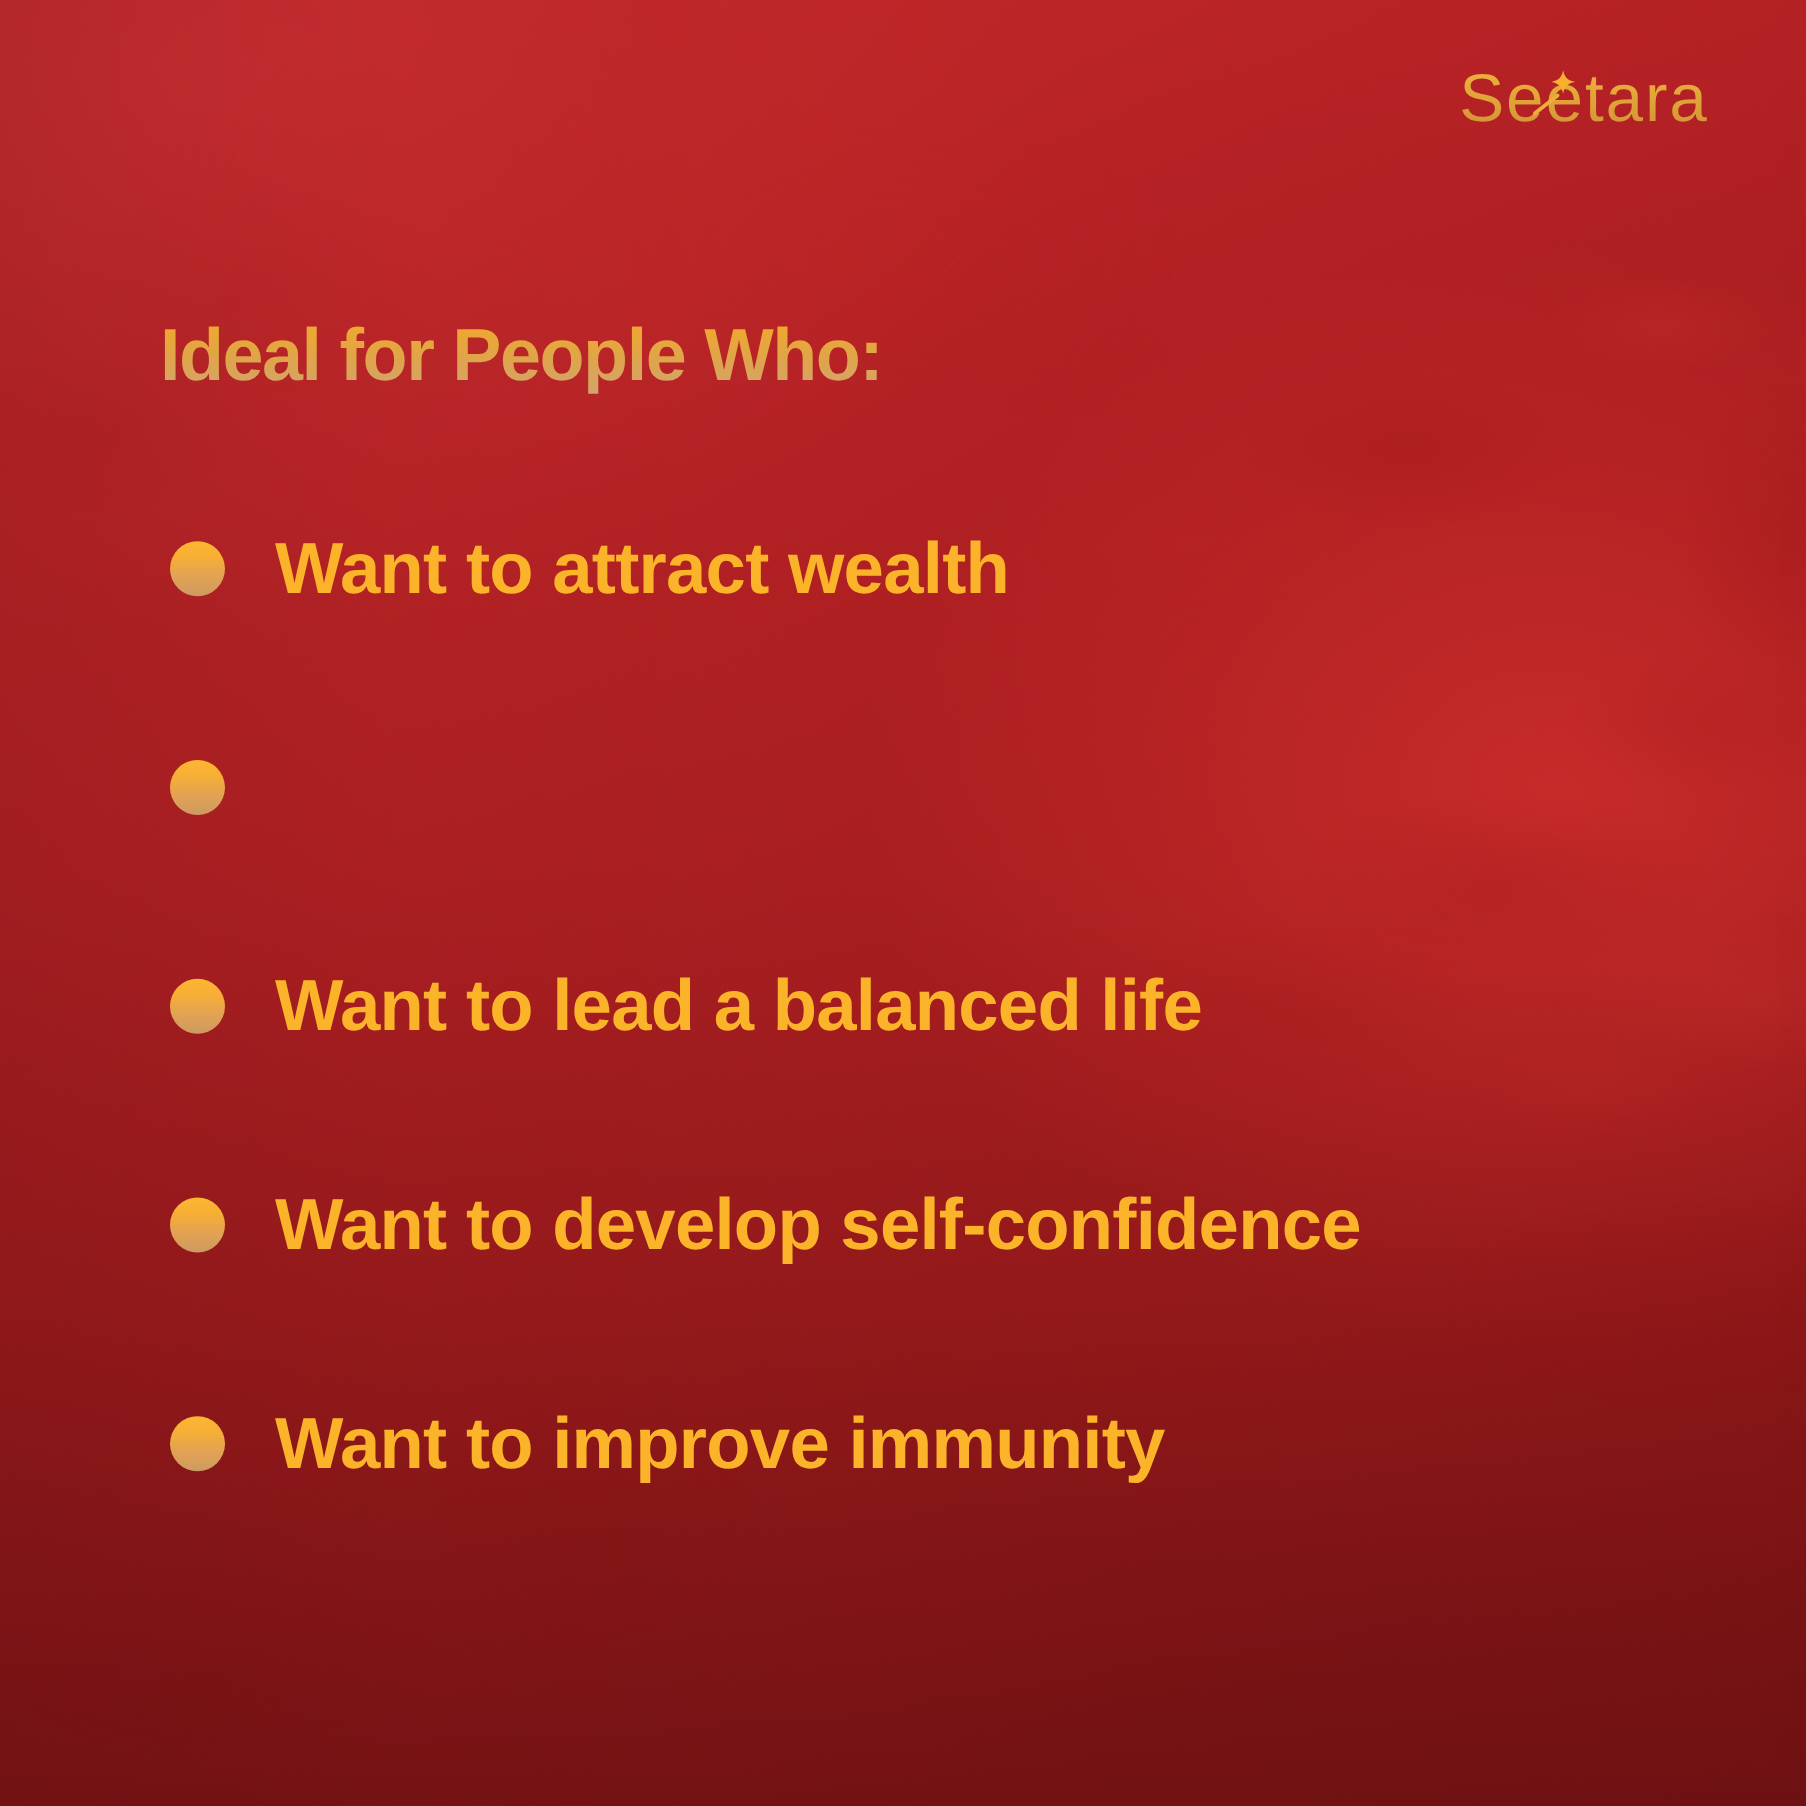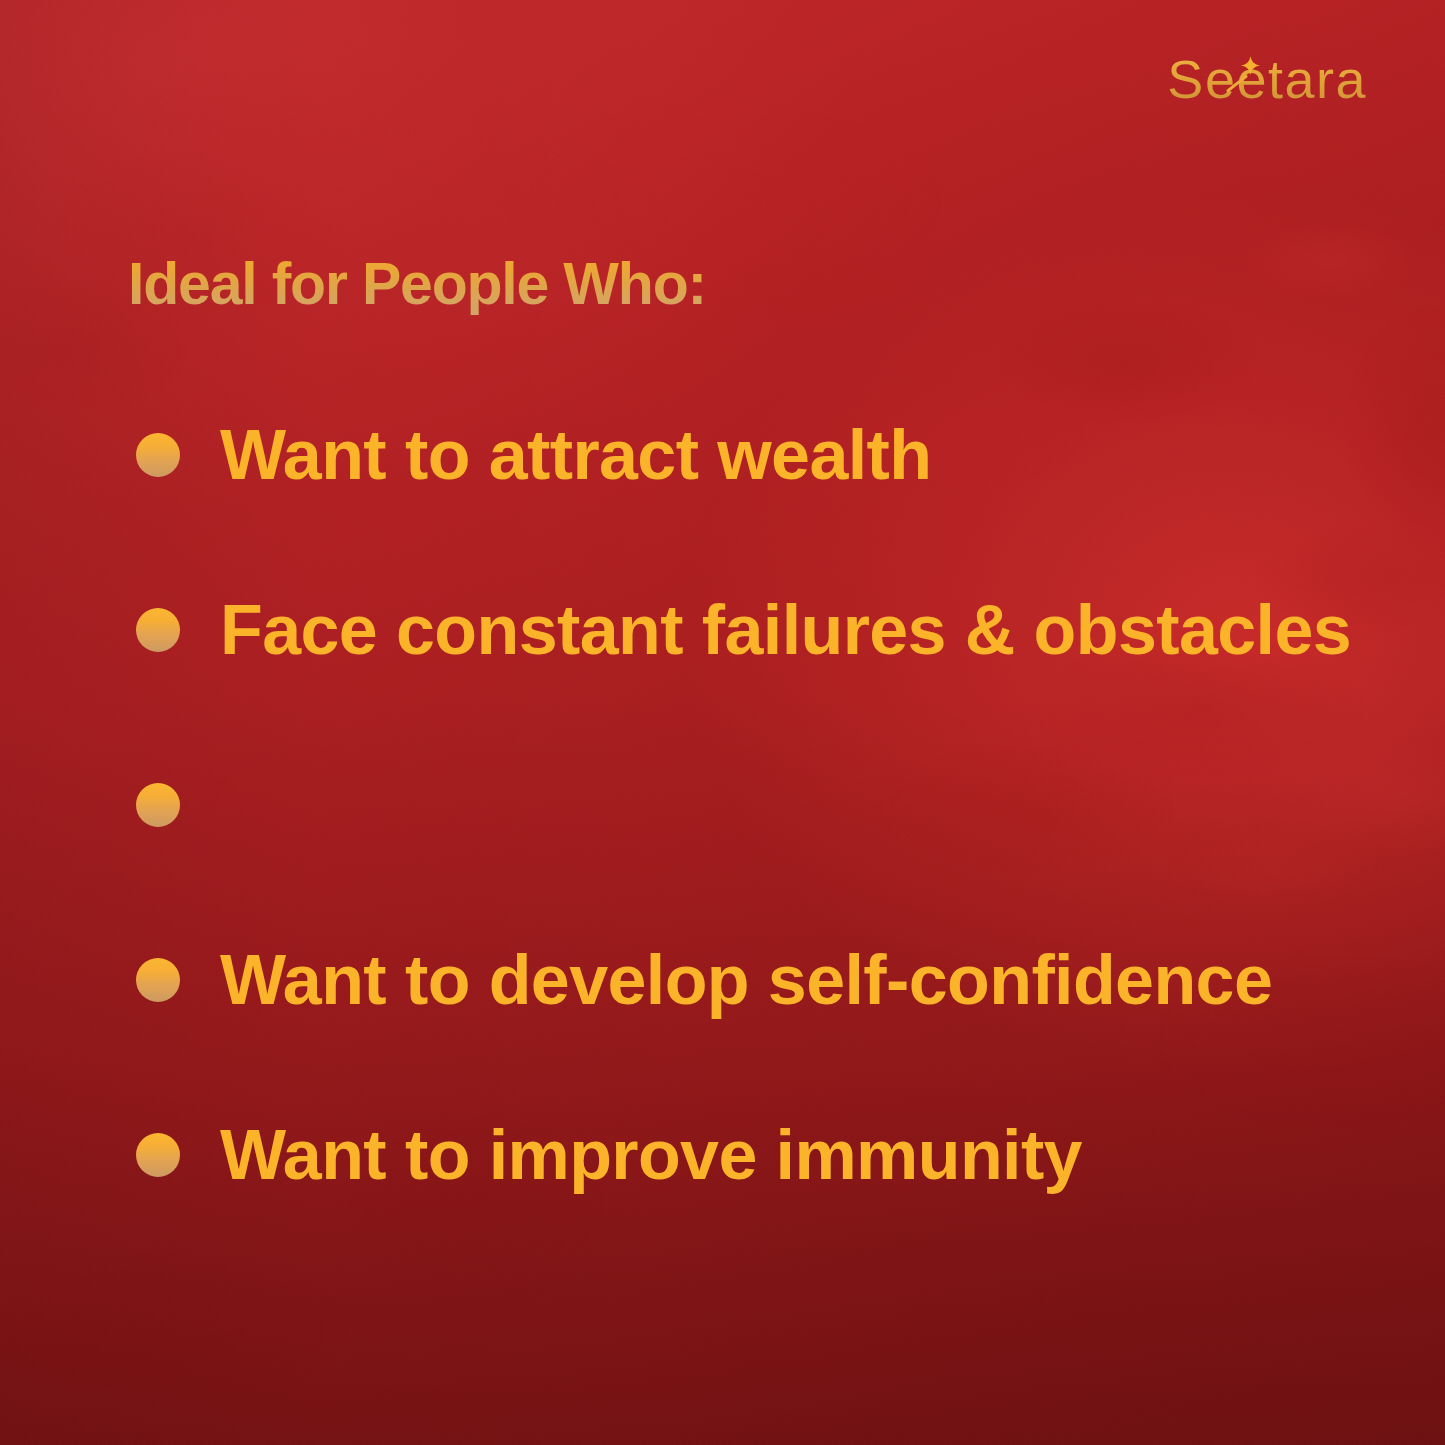--- a/index.html
+++ b/index.html
@@ -214,21 +214,21 @@
     height: 44px;
     border-radius: 50%;
     background: linear-gradient(180deg,
         #fcb730 0%,
         #f6ae36 30%,
         #e3a352 62%,
         #ce9a62 100%);
   }
   .bullet-text {
     margin-left: 40px;
-    font-size: 70px;
+    font-size: 58px;
     font-weight: 700;
     letter-spacing: -0.6px;
     line-height: 1;
     color: #fbb32a;
     white-space: nowrap;
   }
 </style>
 </head>
 <body>
 
@@ -257,24 +257,24 @@
 
     <h1 class="headline">Ideal for People Who:</h1>
 
     <ul class="bullet-list">
       <li class="bullet-item">
         <span class="bullet-dot"></span>
         <span class="bullet-text">Want to attract wealth</span>
       </li>
       <li class="bullet-item">
         <span class="bullet-dot"></span>
-        <span class="bullet-text">Face constant failures &amp; obstacles</span>
-      </li>
-      <li class="bullet-item">
-        <span class="bullet-dot"></span>
+      </li>
+      <li class="bullet-item">
+        <span class="bullet-dot"></span>
+        <span class="bullet-text">Want to lead a balanced life</span>
       </li>
       <li class="bullet-item">
         <span class="bullet-dot"></span>
         <span class="bullet-text">Want to develop self-confidence</span>
       </li>
       <li class="bullet-item">
         <span class="bullet-dot"></span>
         <span class="bullet-text">Want to improve immunity</span>
       </li>
     </ul>

